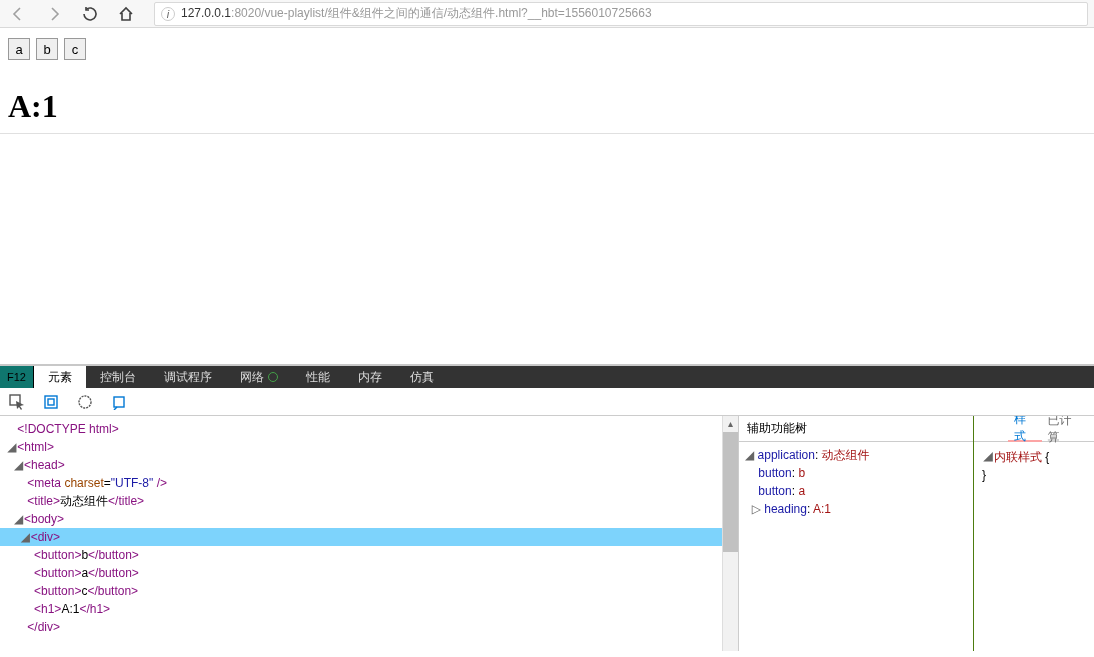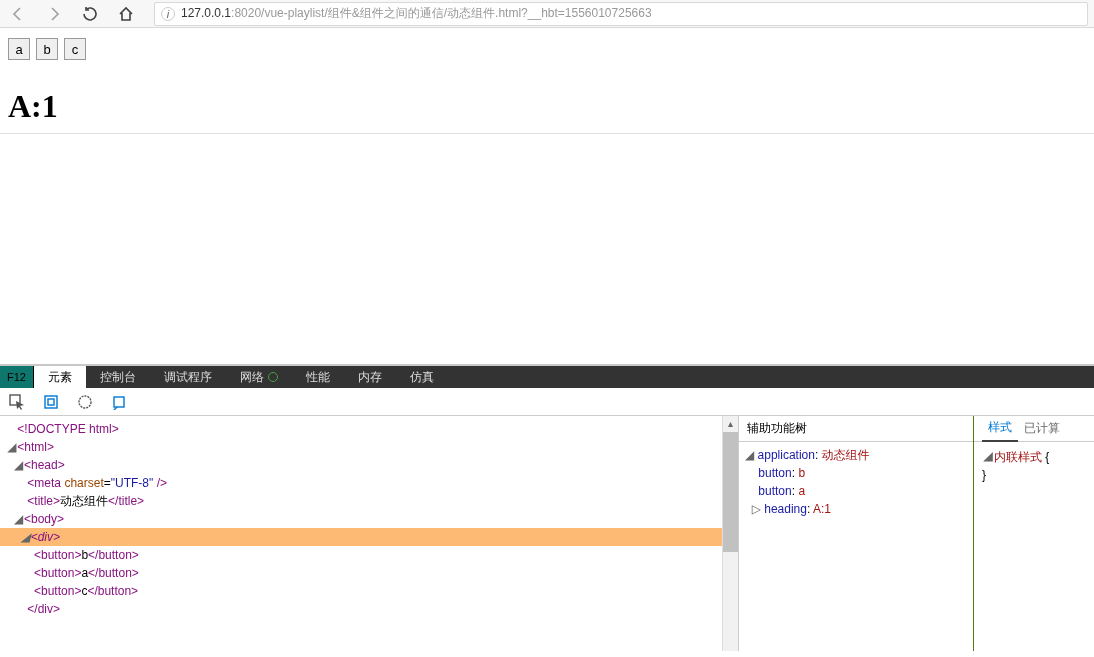--- a/index.html
+++ b/index.html
@@ -65,41 +65,41 @@
   width: 34px; height: 28px; display: inline-flex; align-items: center; justify-content: center;
   color: #555;
 }
 .dt-tool.active { color: #0078d4; }
 .dt-tool svg { width: 16px; height: 16px; stroke: currentColor; fill: none; stroke-width: 1.4; }
 
 .dt-body { display: flex; height: 235px; }
 .dt-elements { flex: 1; overflow: auto; position: relative; border-right: 1px solid #ccc; }
 .dt-elements-inner { padding: 4px 0; font-family: Consolas, monospace; font-size: 12px; line-height: 18px; }
 .dom-line { white-space: pre; padding: 0 4px; }
-.dom-line.hi { background: #fdba74; font-style: italic; }
+.dom-line.hi { background: #7dd3fc; }
 .tag { color: #881280; }
 .attr-n { color: #994500; }
 .attr-v { color: #1a1aa6; }
 .tri { display: inline-block; width: 10px; color: #666; }
 .scrollbar {
   position: absolute; right: 0; top: 0; bottom: 0; width: 16px;
   background: #f1f1f1; border-left: 1px solid #ddd;
 }
 .scrollbar .thumb { background: #c1c1c1; width: 100%; height: 120px; }
 .scrollbar .arrow { height: 16px; color: #666; font-size: 10px; text-align: center; line-height: 16px; }
 
 .dt-a11y { width: 235px; border-right: 1px solid #4d7c0f; font-size: 12px; }
 .dt-a11y-title, .dt-styles-tabs { height: 26px; border-bottom: 1px solid #ccc; padding: 0 8px; display: flex; align-items: center; }
 .dt-a11y-body { padding: 4px 2px; font-family: Consolas, monospace; font-size: 12px; line-height: 18px; }
 .a-role { color: #1a1aa6; }
 .a-name { color: #a31515; }
 
 .dt-styles { flex: 0 0 120px; overflow: hidden; }
 .st-tab { padding: 0 6px; font-size: 12px; color: #666; }
-.st-tab.active { color: #0078d4; border-bottom: 2px solid #404040; height: 26px; display: inline-flex; align-items: center; }
+.st-tab.active { color: #0078d4; border-bottom: 2px solid #fca5a5; height: 26px; display: inline-flex; align-items: center; margin-left: 26px; }
 .dt-styles-body { padding: 6px 8px; font-family: Consolas, monospace; font-size: 12px; line-height: 18px; }
 .rule-sel { color: #a31515; }
 .tri2 { color: #666; }
 </style>
 </head>
 <body>
 
 <div class="browser-toolbar">
   <div class="nav-btn disabled">
     <svg viewBox="0 0 16 16">
@@ -185,20 +185,21 @@
         <div class="dom-line">    <span class="tag">&lt;!DOCTYPE html&gt;</span></div>
         <div class="dom-line"> <span class="tri">◢</span><span class="tag">&lt;html&gt;</span></div>
         <div class="dom-line">   <span class="tri">◢</span><span class="tag">&lt;head&gt;</span></div>
         <div class="dom-line">       <span class="tag">&lt;<span>meta</span></span> <span class="attr-n">charset</span>=<span class="attr-v">"UTF-8"</span> <span class="tag">/&gt;</span></div>
         <div class="dom-line">       <span class="tag">&lt;title&gt;</span><span>动态组件</span><span class="tag">&lt;/title&gt;</span></div>
         <div class="dom-line">   <span class="tri">◢</span><span class="tag">&lt;body&gt;</span></div>
         <div class="dom-line hi">     <span class="tri">◢</span><span class="tag">&lt;div&gt;</span></div>
         <div class="dom-line">         <span class="tag">&lt;button&gt;</span><span>b</span><span class="tag">&lt;/button&gt;</span></div>
         <div class="dom-line">         <span class="tag">&lt;button&gt;</span><span>a</span><span class="tag">&lt;/button&gt;</span></div>
         <div class="dom-line">         <span class="tag">&lt;button&gt;</span><span>c</span><span class="tag">&lt;/button&gt;</span></div>
+        <div class="dom-line">         <span class="tag">&lt;h1&gt;</span><span>A:1</span><span class="tag">&lt;/h1&gt;</span></div>
         <div class="dom-line">       <span class="tag">&lt;/div&gt;</span></div>
       </div>
       <div class="scrollbar">
         <div class="arrow">▴</div>
         <div class="thumb"></div>
       </div>
     </div>
 
     <div class="dt-a11y">
       <div class="dt-a11y-title">辅助功能树</div>

